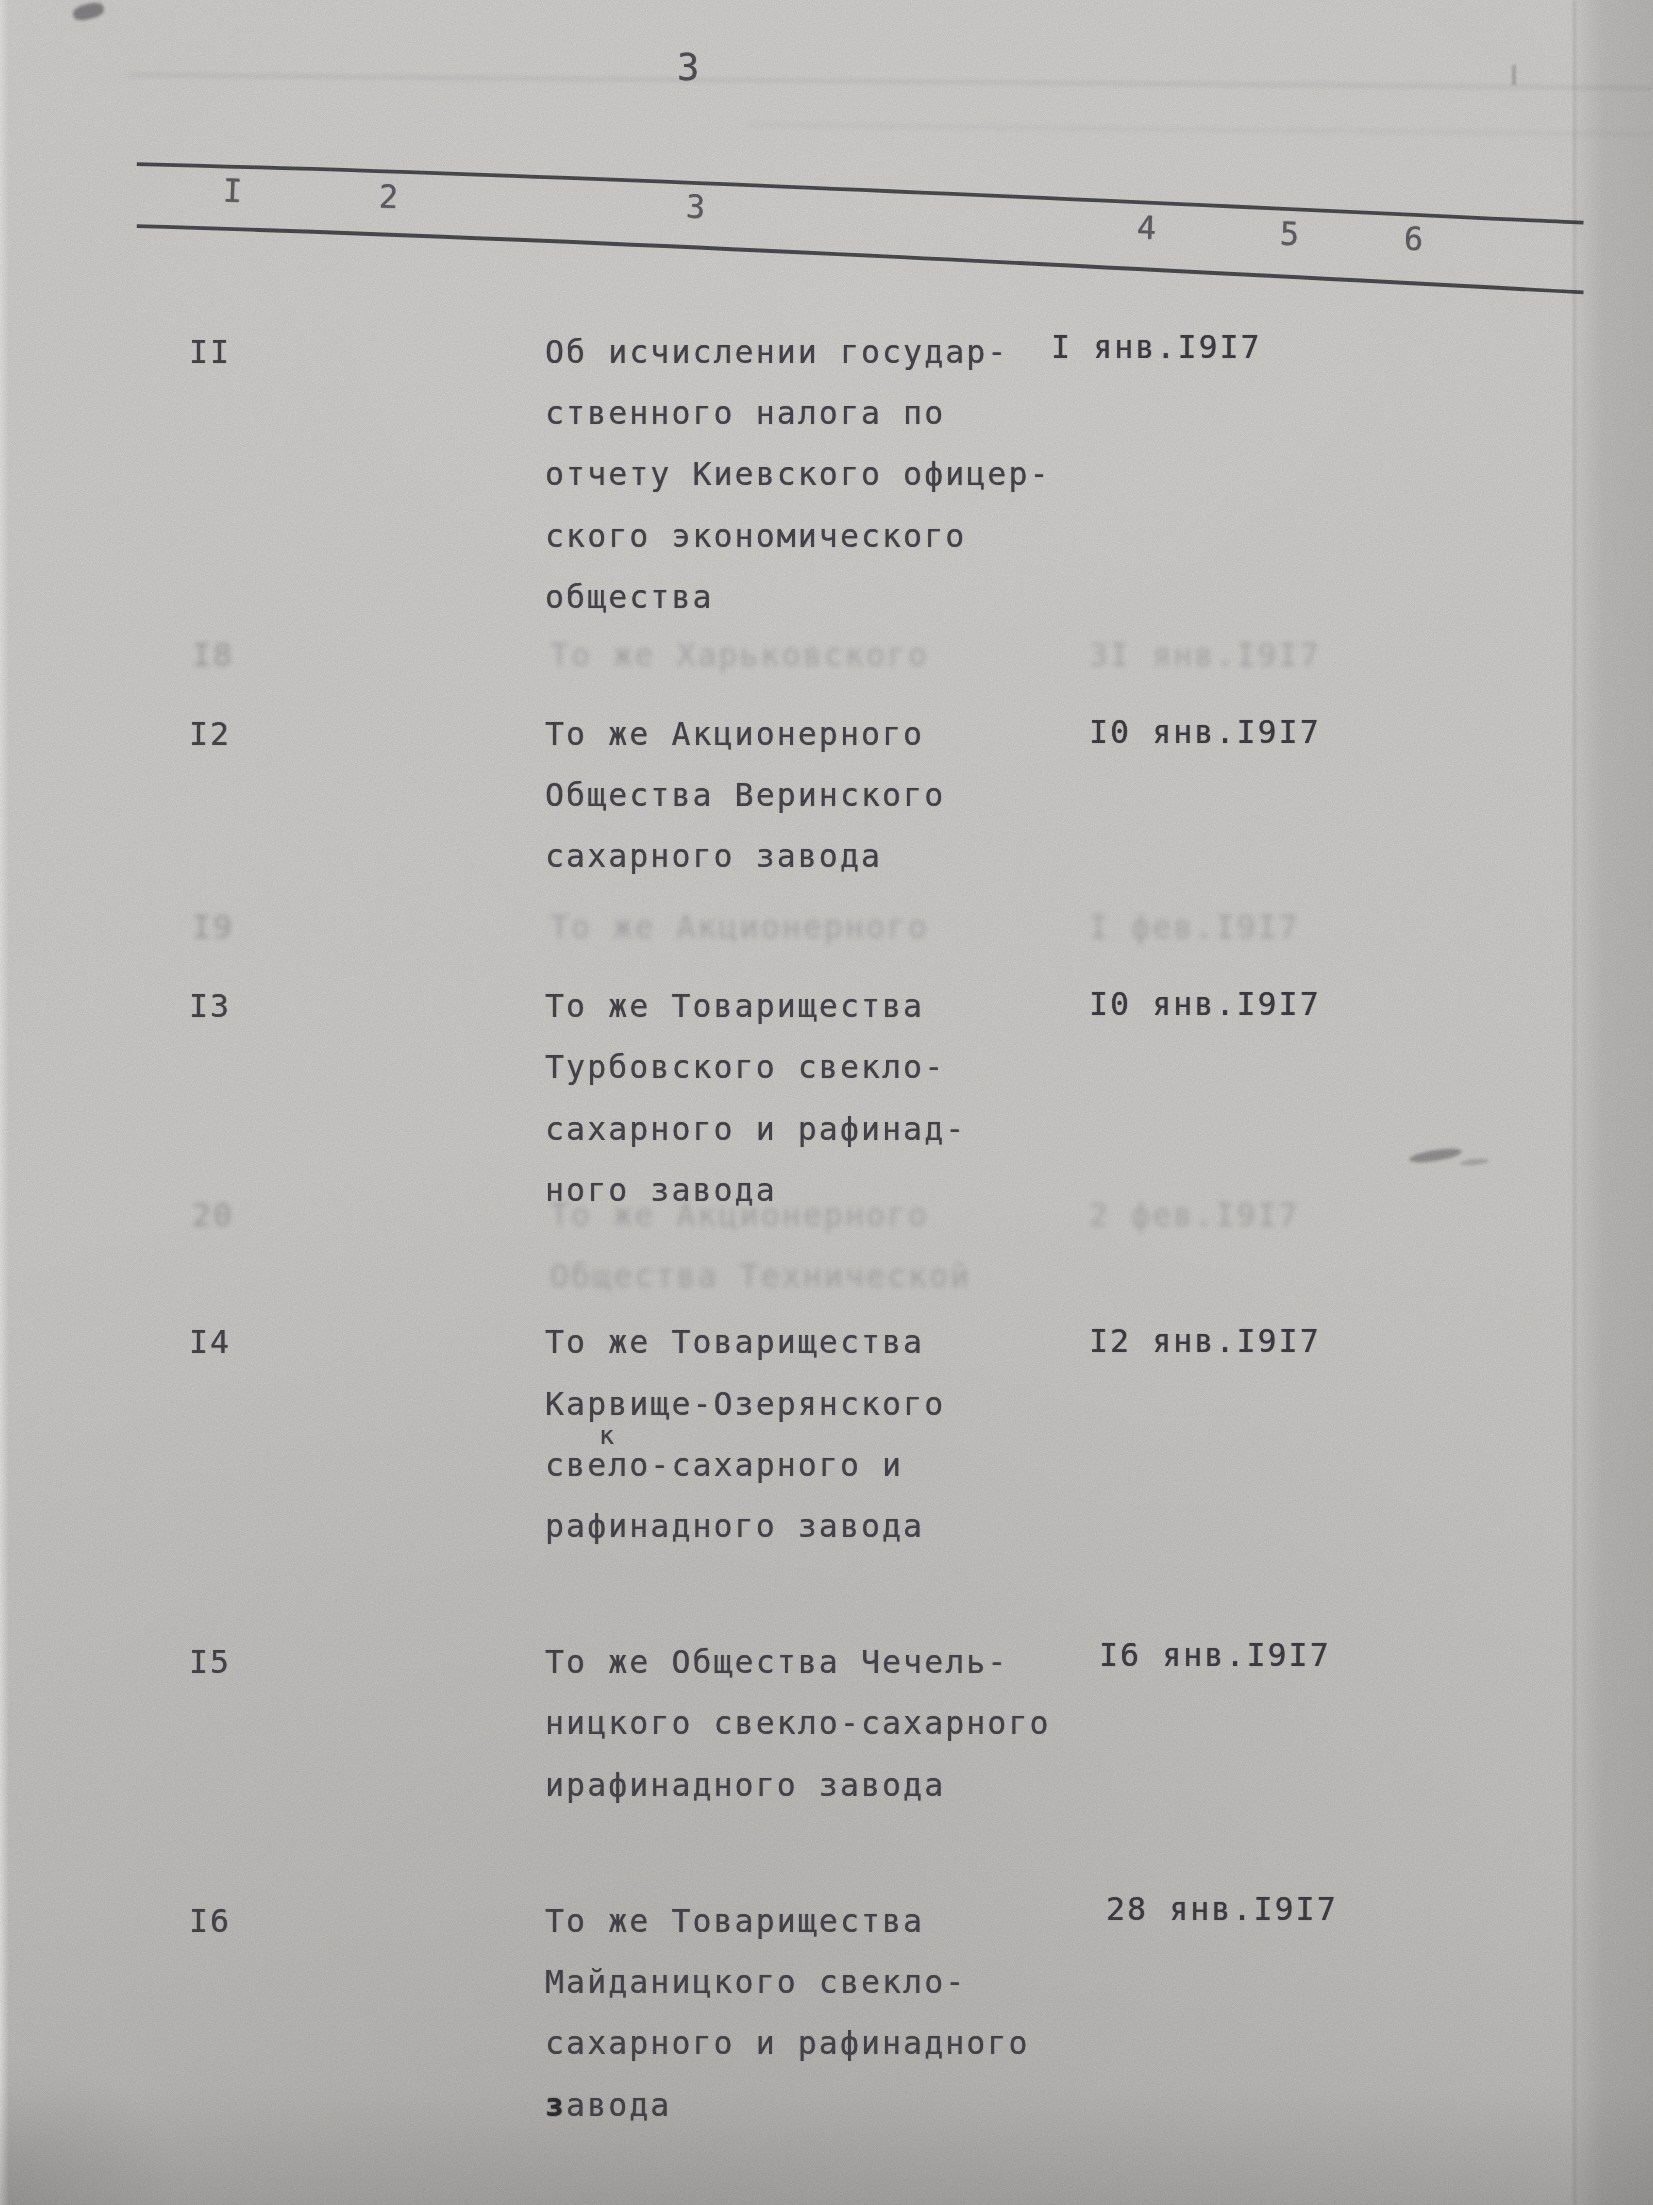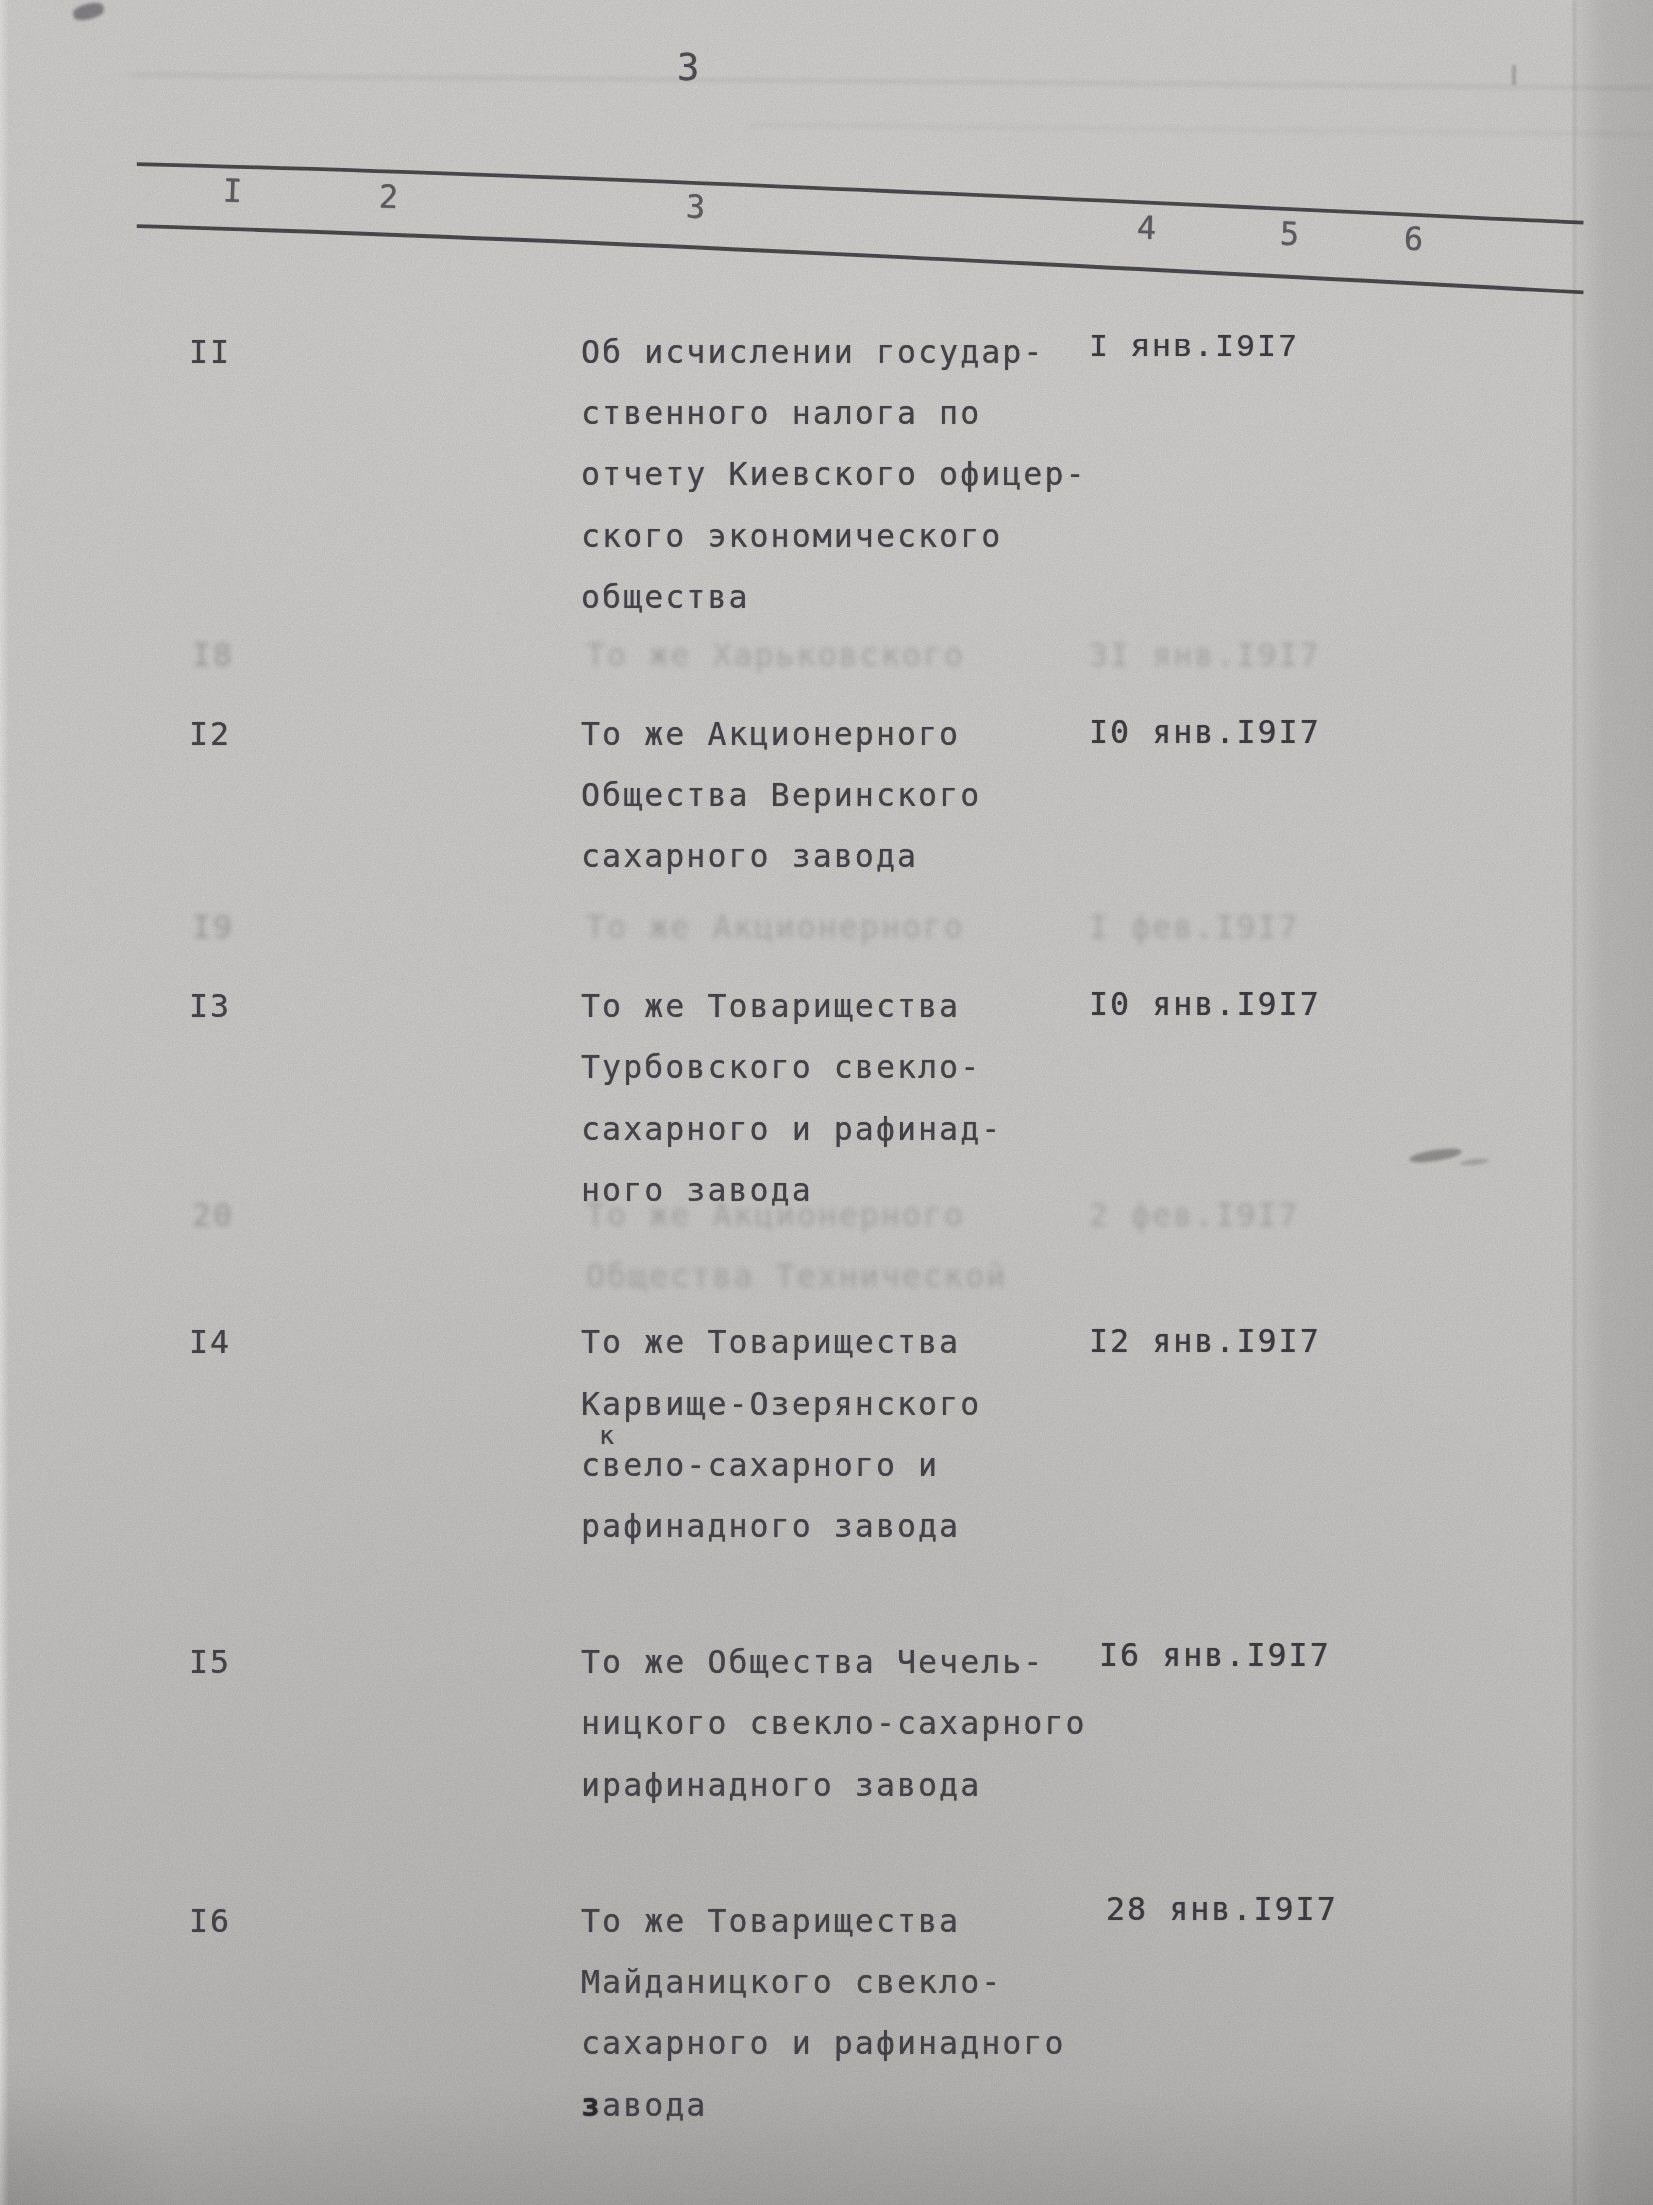--- a/index.html
+++ b/index.html
@@ -22,21 +22,21 @@
     text-shadow:0 0 0.9px rgba(50,48,56,.6), 0.4px 0.4px 0 rgba(50,48,56,.25);
     white-space:pre;
   }
   .page-number{font-size:37px;color:#45434a;}
   .col-num{font-size:32px;color:#46444c;opacity:.88;transform:rotate(2deg);}
   .row-date{color:#312f36;text-shadow:0 0 0.9px rgba(38,36,44,.7), 0.5px 0.3px 0 rgba(38,36,44,.3);}
   .ghost{filter:blur(2.9px);opacity:.30;color:#55545e;}
   .ghost .row-date,.ghost .line-text{color:#55545e;text-shadow:none;}
   .bold-first::first-letter{font-weight:bold;color:#1d1c22;text-shadow:0 0 1.7px rgba(25,24,31,.85);}
   .line-wrap{position:absolute;}
-  .line-text{position:relative;display:inline-block;margin-left:36px;}
+  .line-text{position:relative;display:inline-block;}
   .corr{position:absolute;top:-27px;left:54px;font-size:25px;letter-spacing:0;color:#3a383f;}
   .rules{position:absolute;left:0;top:0;filter:blur(0.4px);}
   
   .streak1{position:absolute;left:128px;top:80px;width:1526px;height:3.4px;background:rgba(96,94,100,.15);filter:blur(2.1px);transform:rotate(.5deg);}
   .streak2{position:absolute;left:749px;top:128px;width:905px;height:2.6px;background:rgba(96,94,100,.10);filter:blur(2.1px);transform:rotate(.6deg);}
   .mark-tl{position:absolute;left:73px;top:4.3px;width:31px;height:15.3px;background:rgba(55,53,60,.55);filter:blur(1.7px);transform:rotate(-14deg);border-radius:40%;}
   .tick-tr{position:absolute;left:1512px;top:65px;width:4.3px;height:20.4px;background:rgba(80,78,86,.32);filter:blur(1.3px);}
   .squiggle{position:absolute;left:1409px;top:1150px;width:53px;height:11px;background:rgba(52,50,58,.42);filter:blur(1.4px);border-radius:50%;transform:rotate(-9deg);}
   .squiggle2{position:absolute;left:1460px;top:1159px;width:29px;height:6px;background:rgba(52,50,58,.25);filter:blur(1.4px);border-radius:50%;transform:rotate(-6deg);}
   .fold{position:absolute;left:1576px;top:0;width:78px;height:100%;
@@ -64,21 +64,21 @@
       <div class="tw col-num" style="left: 379px; top: 181px;">2</div>
       <div class="tw col-num" style="left: 686px; top: 191px;">3</div>
       <div class="tw col-num" style="left: 1137px; top: 212px;">4</div>
       <div class="tw col-num" style="left: 1280px; top: 218px;">5</div>
       <div class="tw col-num" style="left: 1404px; top: 223px;">6</div>
     </div>
 
   <div id="rows">
       <div class="">
         <div class="tw row-num" style="left: 189px; top: 337px;">II</div>
-        <div class="tw row-date" style="left: 1089px; top: 332px; font-family: Liberation Mono, monospace;">I янв.I9I7</div>
+        <div class="tw row-date" style="left: 1051px; top: 332px;">I янв.I9I7</div>
         <div class="tw line-wrap" style="left: 545px; top: 337px;"><span class="line-text">Об исчислении государ-</span></div>
         <div class="tw line-wrap" style="left: 545px; top: 398px;"><span class="line-text">ственного налога по</span></div>
         <div class="tw line-wrap" style="left: 545px; top: 459px;"><span class="line-text">отчету Киевского офицер-</span></div>
         <div class="tw line-wrap" style="left: 545px; top: 521px;"><span class="line-text">ского экономического</span></div>
         <div class="tw line-wrap" style="left: 545px; top: 582px;"><span class="line-text">общества</span></div>
       </div>
       <div class="">
         <div class="tw row-num" style="left: 189px; top: 719px;">I2</div>
         <div class="tw row-date" style="left: 1089px; top: 717px;">I0 янв.I9I7</div>
         <div class="tw line-wrap" style="left: 545px; top: 719px;"><span class="line-text">То же Акционерного</span></div>

